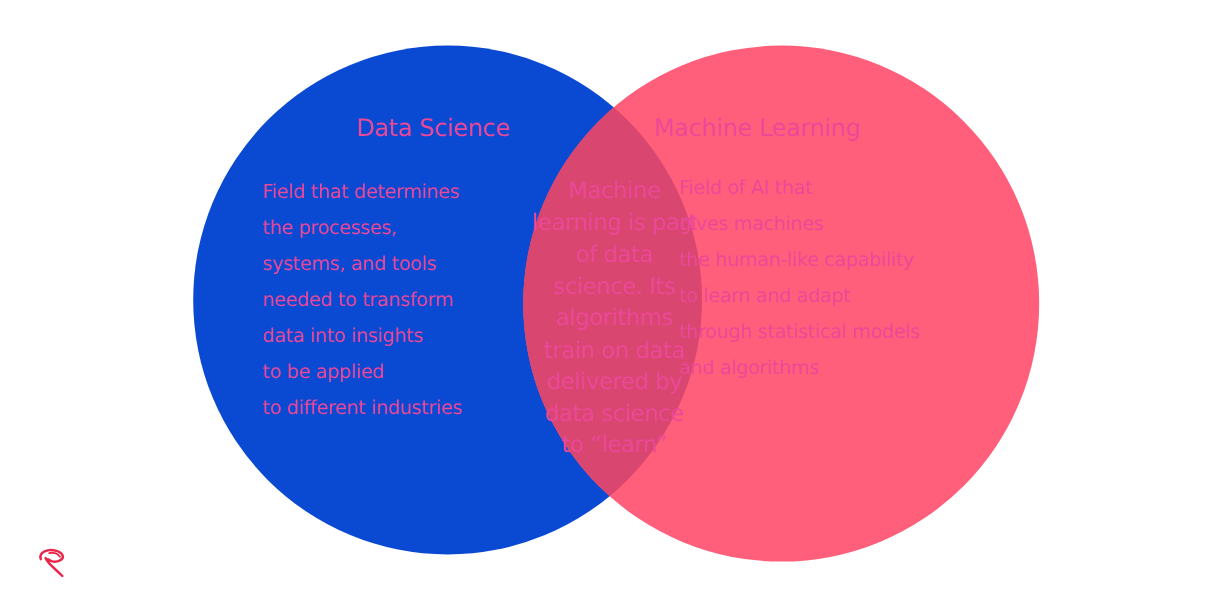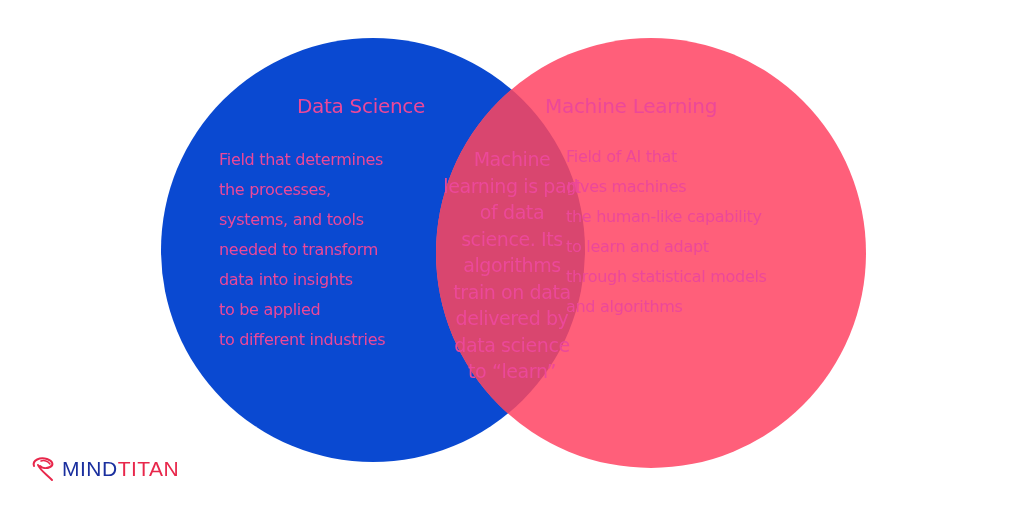--- a/index.html
+++ b/index.html
@@ -52,14 +52,13 @@
 train on data
 delivered by
 data science
 to “learn”</div>
 
 <div class="logo">
   <svg width="28" height="26" viewBox="0 0 28 26" xmlns="http://www.w3.org/2000/svg">
     <path d="M4 10 C2 4, 10 1, 17 3 C23 5, 24 9, 20 11 C16 13, 12 12, 10 10 M8 9 C10 14, 16 18, 22 24" fill="none" stroke="#e8274b" stroke-width="2" stroke-linecap="round"></path>
     <path d="M11 5 C14 4, 18 5, 20 8" fill="none" stroke="#e8274b" stroke-width="1.5" stroke-linecap="round"></path>
   </svg>
-  <span class="logo-text"><span style="color:#1a2f9e;">MIND</span><span style="color:#e8274b;">TITAN</span></span>
 </div>
 
 </body></html>

